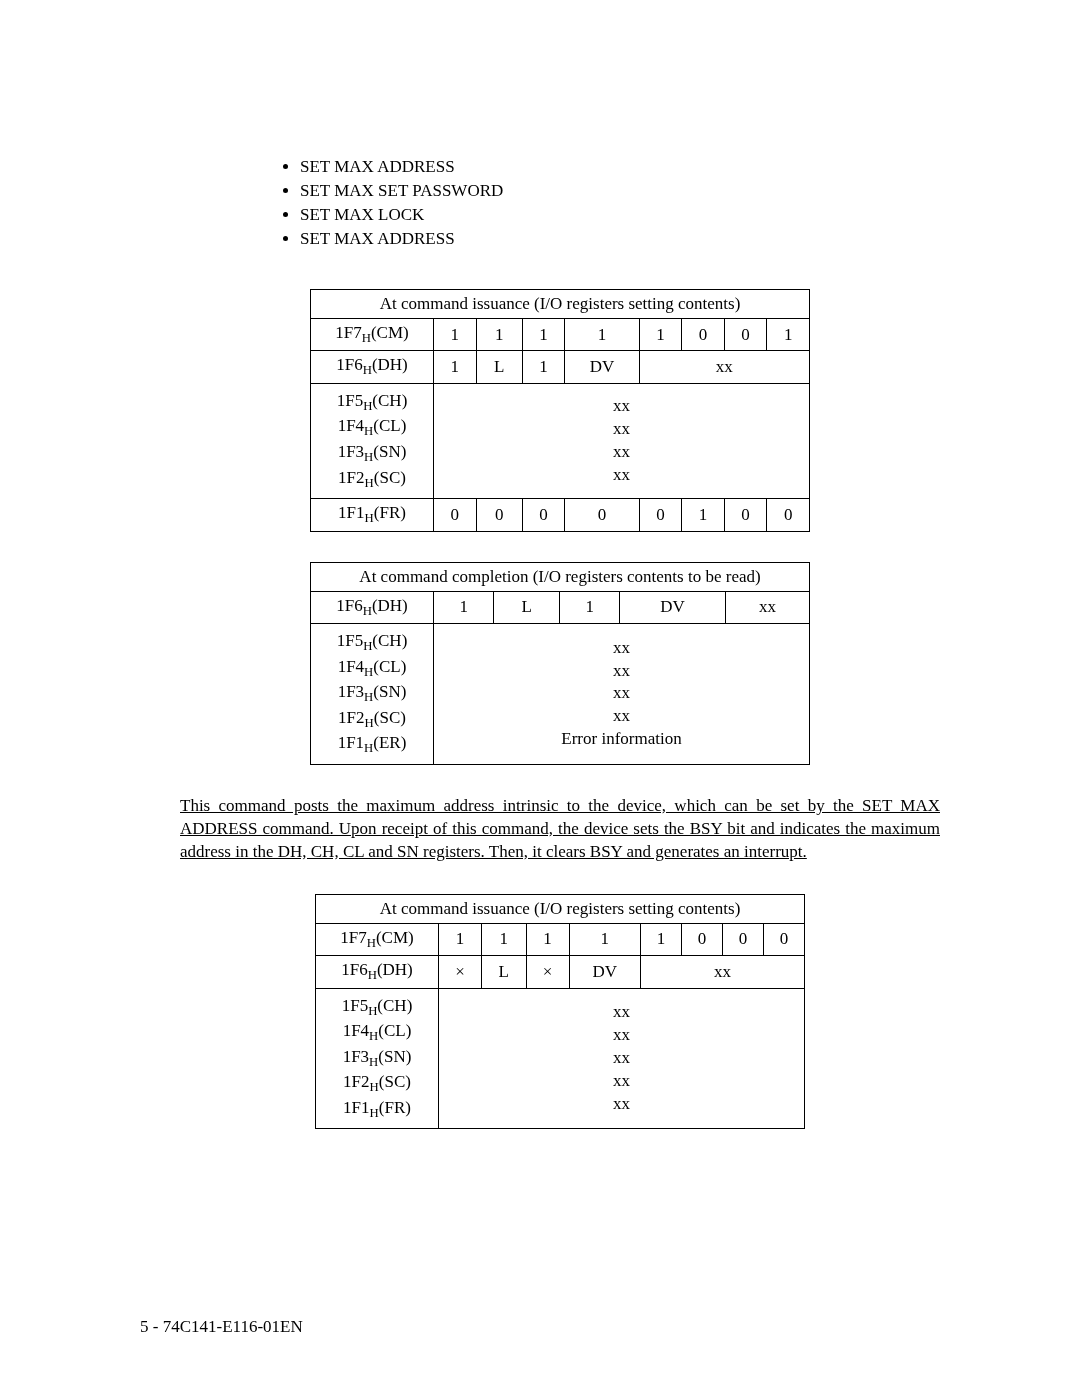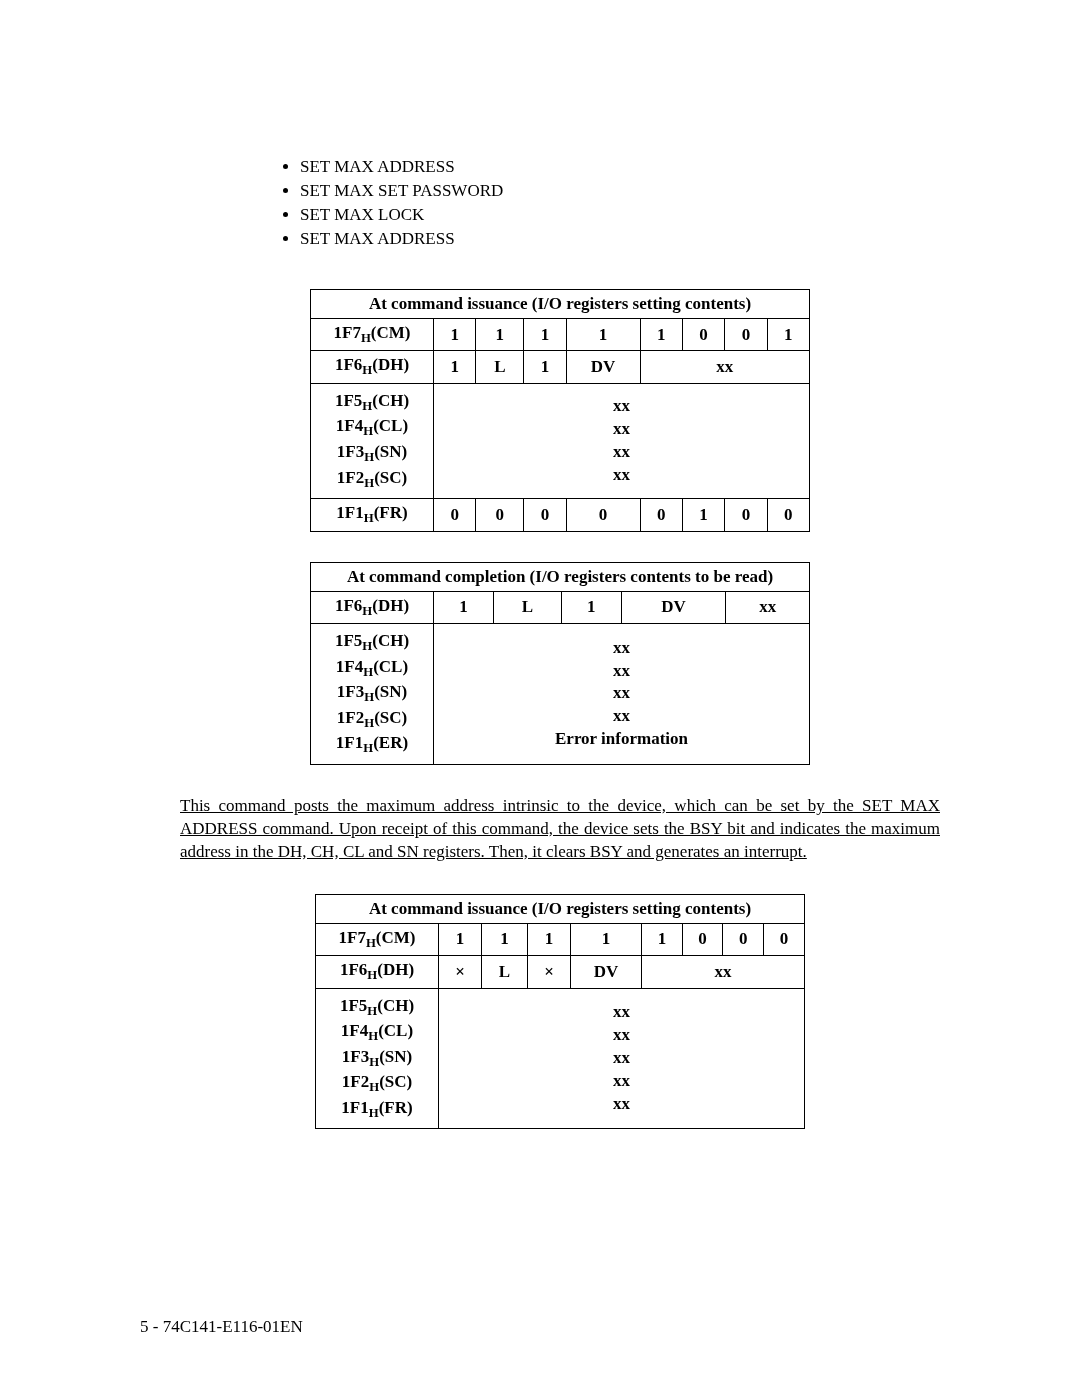--- a/index.html
+++ b/index.html
@@ -29,21 +29,21 @@
   table.reg {
     border-collapse: collapse;
     margin: 0 auto 30px auto;
     width: 500px;
   }
   table.reg td, table.reg th {
     border: 1px solid #000;
     padding: 4px 6px;
     text-align: center;
     vertical-align: middle;
-    font-weight: bold;
+    font-weight: normal;
   }
   table.reg .label {
     width: 110px;
   }
   table.reg .caption td {
     text-align: center;
   }
   table.reg td.multi-line { line-height: 1.35; padding-top:6px; padding-bottom:6px;}
   .sub { font-size: 0.75em; vertical-align: sub; }
   .section-row {

